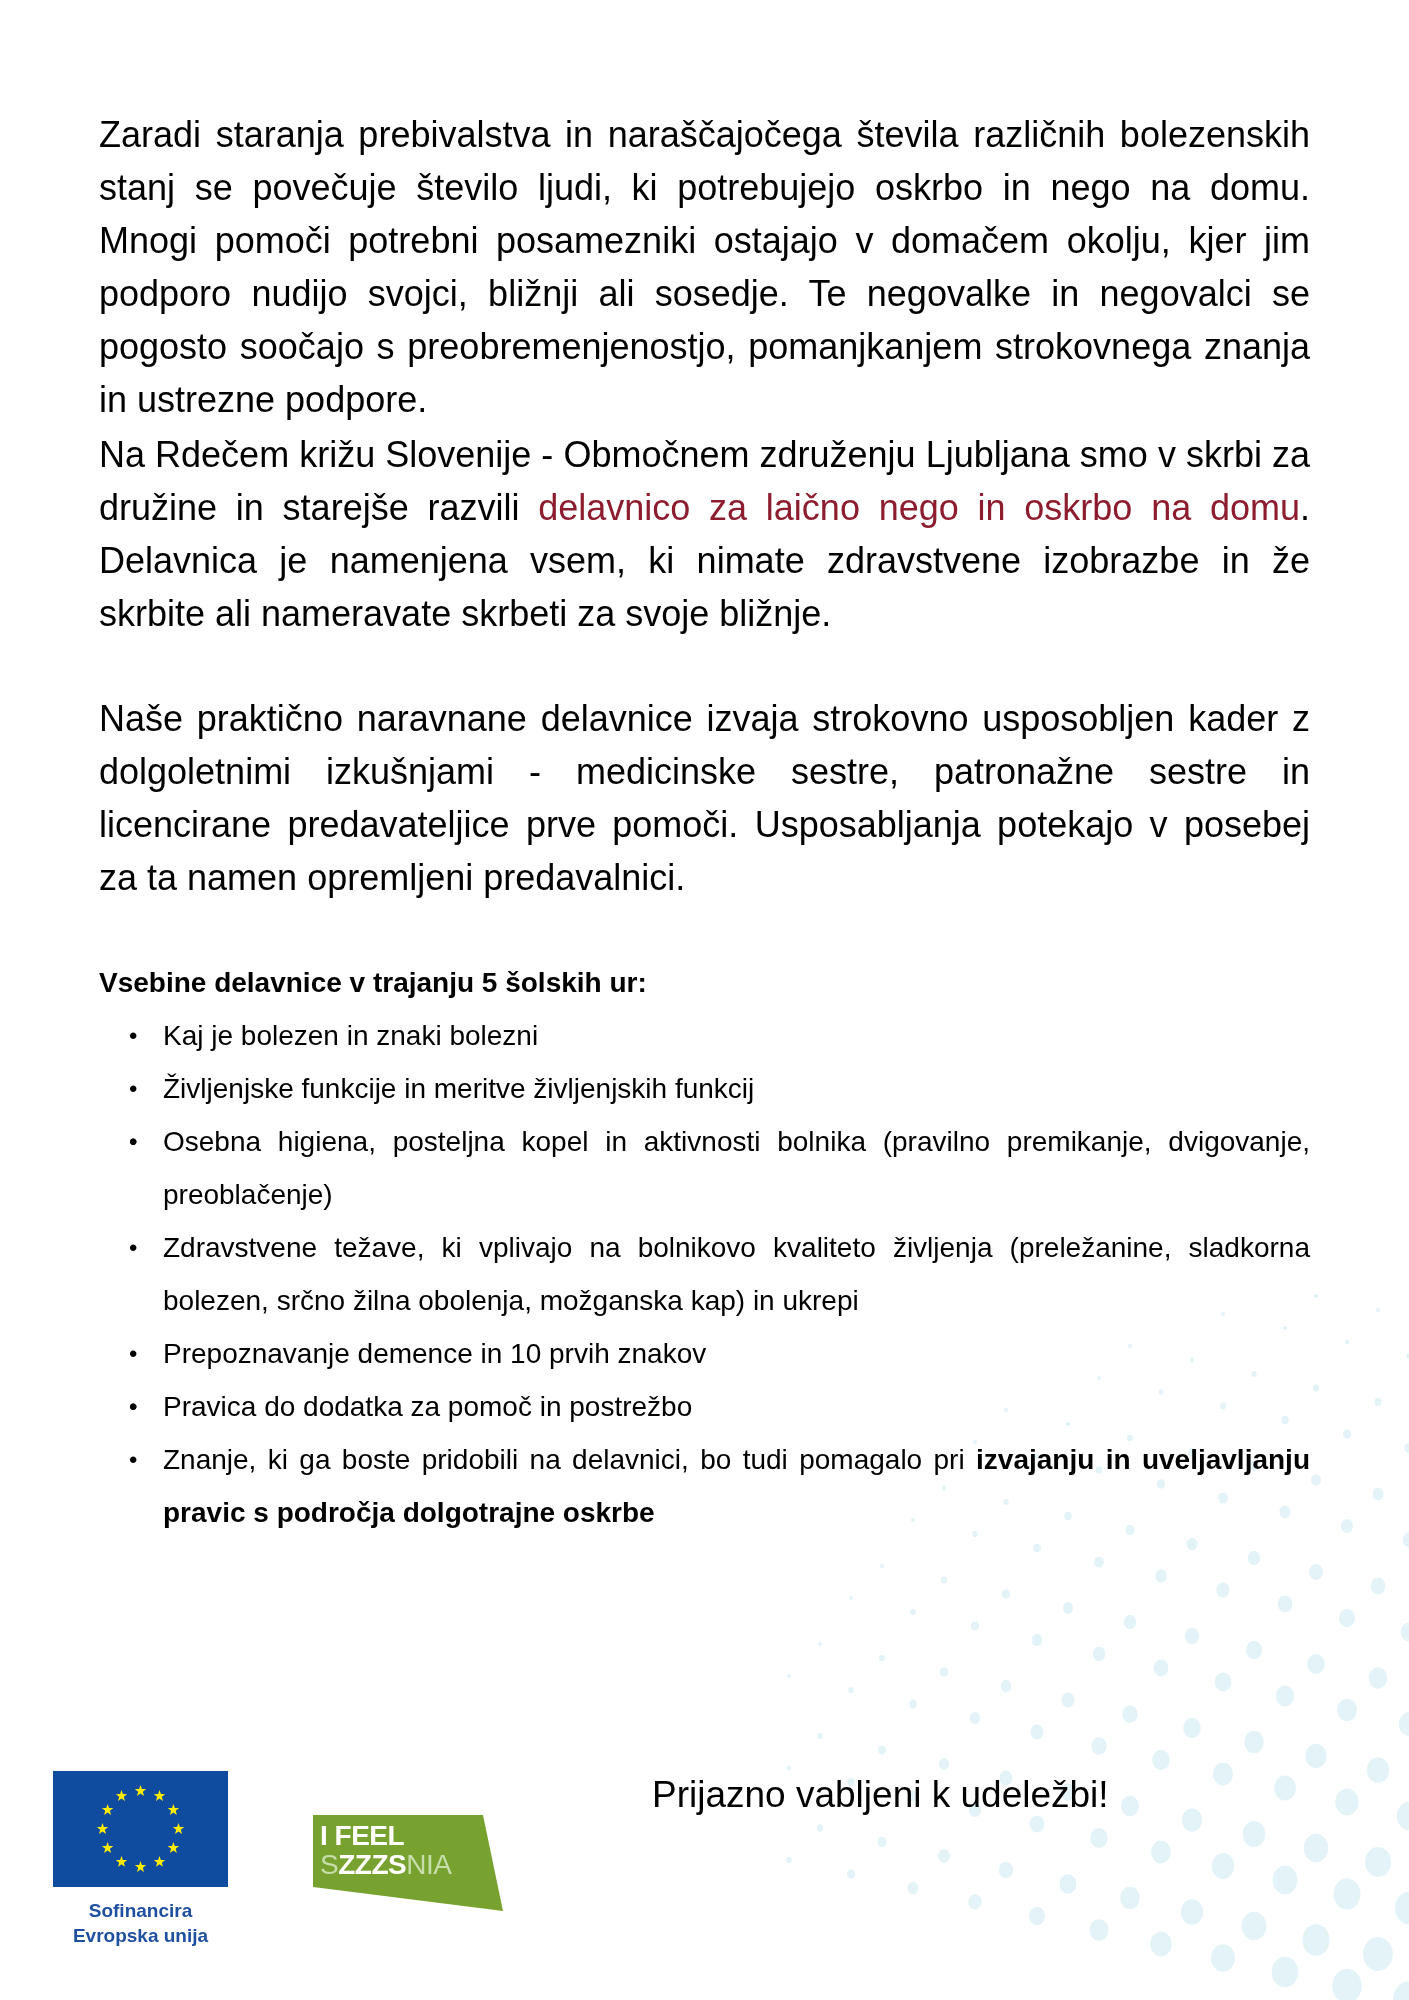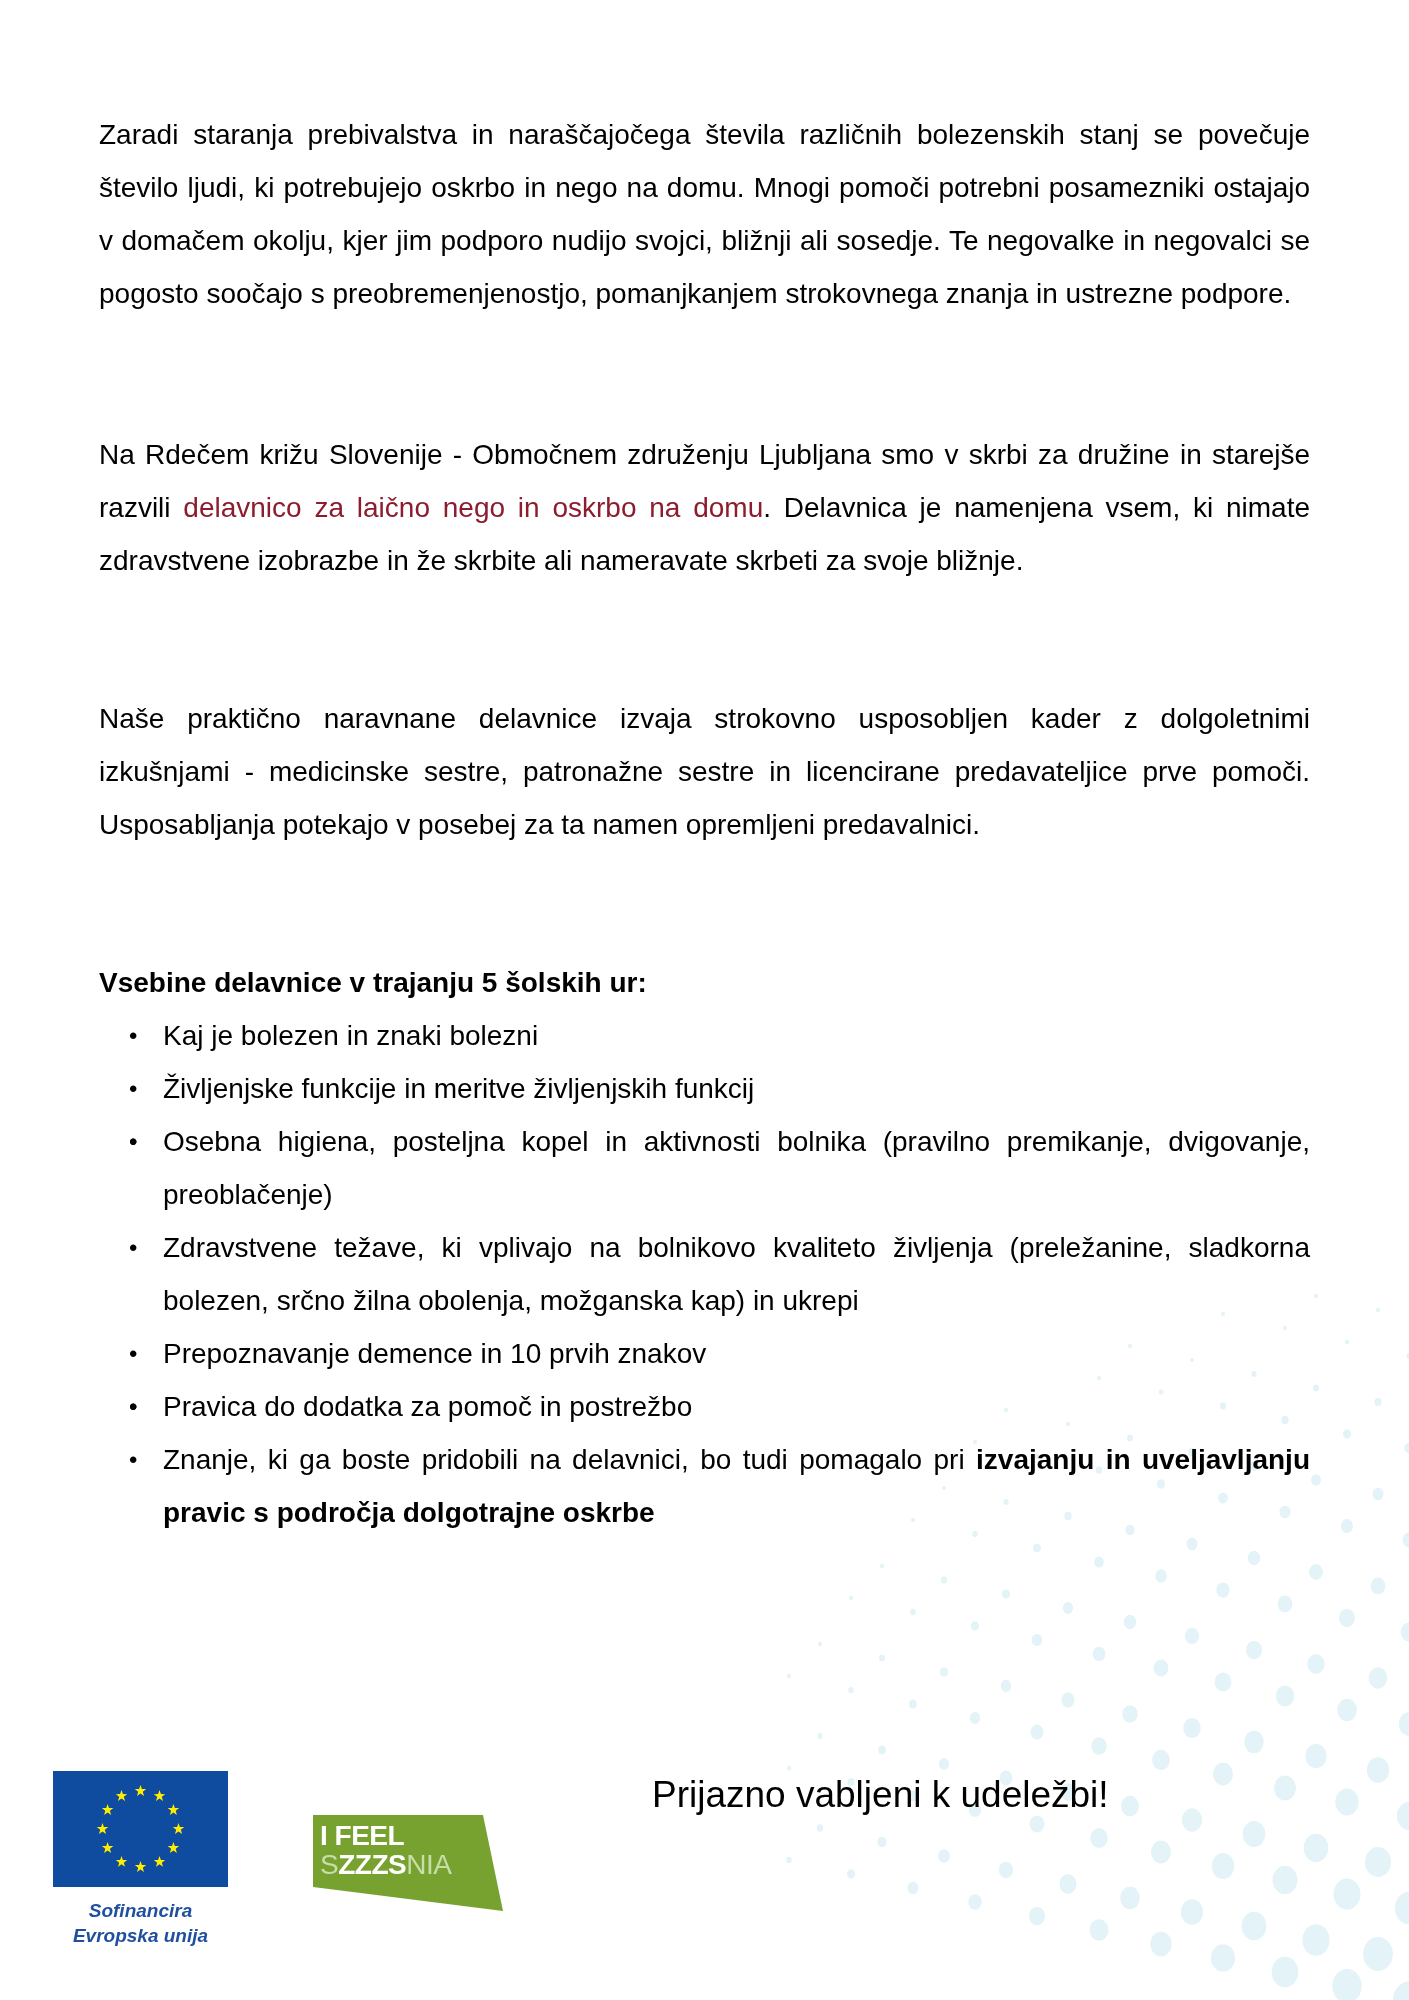--- a/index.html
+++ b/index.html
@@ -1,33 +1,33 @@
 <!DOCTYPE html>
 <html><head>
 <meta charset="utf-8">
 <style>
   html, body { margin:0; padding:0; background:#ffffff; }
   body { width:1409px; height:2000px; position:relative; overflow:hidden;
          font-family:"Liberation Sans", "DejaVu Sans", sans-serif; color:#000; }
   #dots { position:absolute; left:0; top:0; width:1409px; height:2000px; z-index:0; }
   .page { position:absolute; left:99px; top:0; width:1211px; z-index:1; }
-  .para { position:absolute; left:0; width:1211px; font-size:28px; line-height:53px;
+  .para { position:absolute; left:0; width:1211px; font-size:36px; line-height:53px;
           text-align:justify; margin:0; }
   .para .hl { color:#8C1C2E; font-weight:normal; }
   #p1 { top:108px; }
   #p2 { top:428px; }
   #p3 { top:692px; }
   .list-heading { position:absolute; left:0; top:956px; font-size:28px; line-height:53px;
                   font-weight:bold; margin:0; }
   .list { position:absolute; left:0; top:1009px; width:1211px; margin:0; padding:0; list-style:none; }
   .list li { position:relative; padding-left:64px; font-size:28px; line-height:53px; text-align:justify; }
   .list li .bullet { position:absolute; left:30px; top:0; font-size:24px; }
   .list li b { font-weight:bold; }
   .welcome { position:absolute; left:652px; top:1768px; font-size:37px; font-weight:normal; line-height:54px; z-index:1; }
-  .eu { position:absolute; left:53px; top:1771px; width:175px; z-index:1;font-style:italic; }
+  .eu { position:absolute; left:53px; top:1771px; width:175px; z-index:1; }
   .eu-flag { width:175px; height:116px; background:#0F4C9F; position:relative; }
   .eu-caption { text-align:center; color:#1F4FA0; font-size:19px; font-weight:bold; line-height:25px; margin-top:11px; }
   .ifs { position:absolute; left:313px; top:1815px; width:195px; height:96px; z-index:1; }
   .ifs-text { position:absolute; left:7px; top:6px; font-size:28px; font-weight:bold; line-height:29px; color:#fff; letter-spacing:-0.5px; }
   .ifs-text .light { color:#C7DDAA; font-weight:normal; }
 </style>
 </head>
 <body>
 
 <svg id="dots" xmlns="http://www.w3.org/2000/svg">

